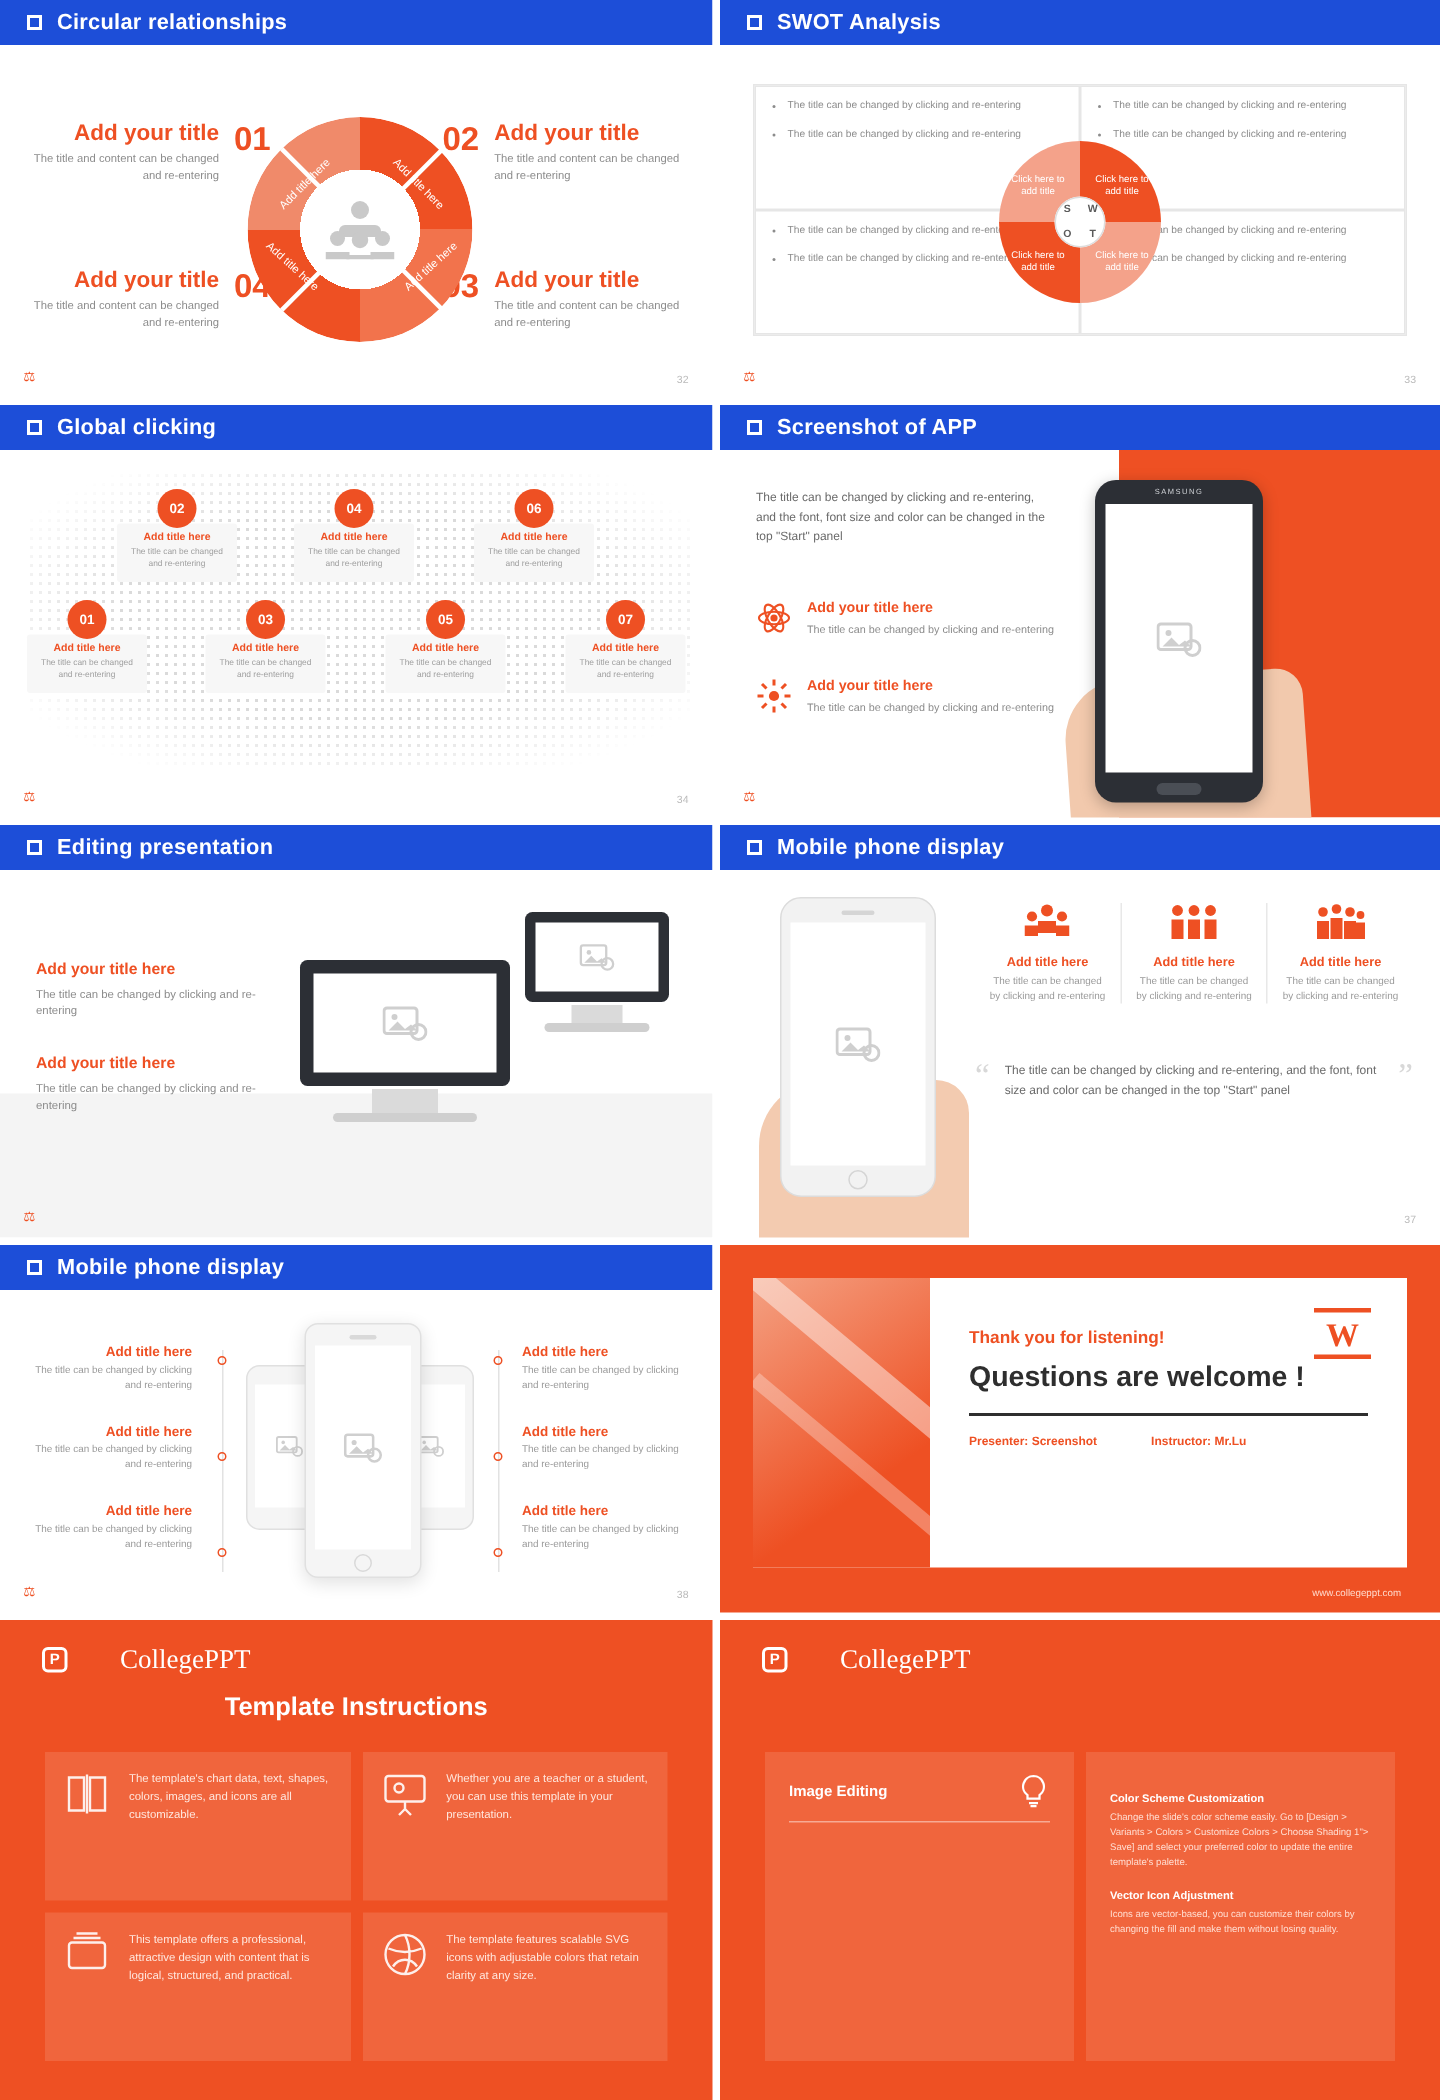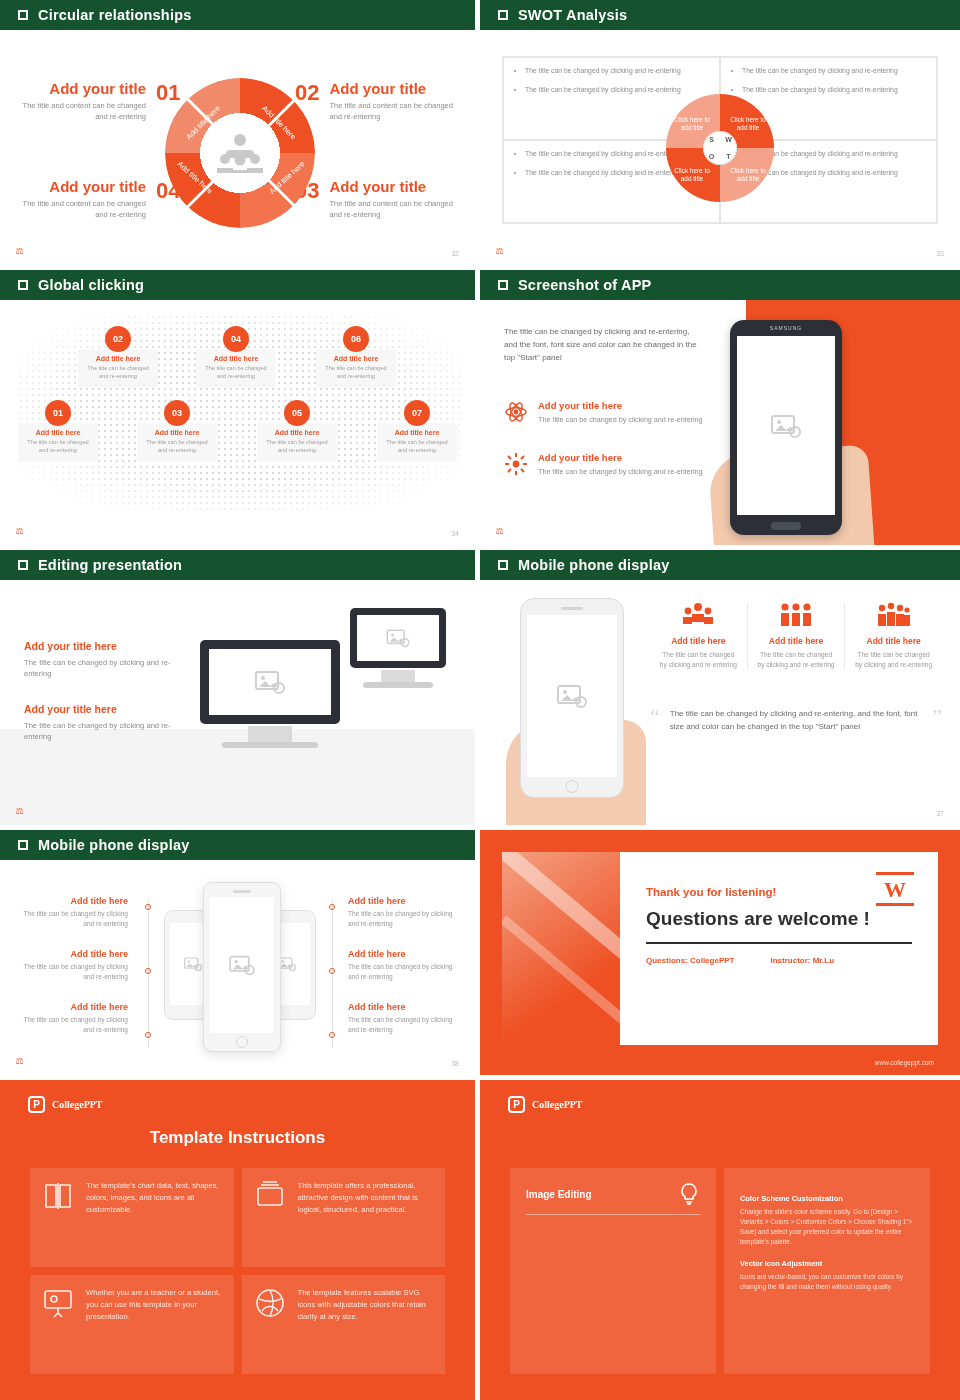--- a/index.html
+++ b/index.html
@@ -17,21 +17,21 @@
     grid-template-columns: 480px 480px;
     grid-template-rows: 270px 280px 280px 250px 320px;
   }
   .slide { position: relative; background:#fff; overflow:hidden; }
   .slide.gap-r { border-right: 5px solid #fff; }
   .slide.gap-b { border-bottom: 5px solid #fff; }
 
   
   .hdr {
     position:absolute; left:0; top:0; height:30px; width:100%;
-    background:#14532d; display:flex; align-items:center; padding-left:18px;
+    background:#1d4ed8; display:flex; align-items:center; padding-left:18px;
   }
   .hdr .sq {
     width:10px; height:10px; border:2px solid #fff; margin-right:10px; flex:none;
   }
   .hdr .t { color:#fff; font-size:14.5px; font-weight:bold; letter-spacing:.2px; }
   .pg { position:absolute; right:16px; bottom:8px; font-size:7px; color:#bbb; }
   .logo-sm {
     position:absolute; left:14px; bottom:8px; width:11px; height:11px;
     color:#ee5023; font-size:9px; line-height:11px; text-align:center;
   }
@@ -191,21 +191,21 @@
   }
   .s8-url { position:absolute; right:26px; bottom:9px; color:#ffd9cc; font-size:6.5px; }
 
   
   .inst { background:#ee5023; color:#fff; }
   .inst-logo { position:absolute; left:28px; top:16px; display:flex; align-items:center; gap:7px; }
   .inst-logo .mark {
     width:17px; height:17px; border:2px solid #fff; border-radius:4px; font-size:10px;
     display:flex; align-items:center; justify-content:center; font-weight:bold;
   }
-  .inst-logo .nm { font-size:10px; font-weight:bold; font-family:"Liberation Serif", serif; }
+  .inst-logo .nm { font-size:18px; font-weight:normal; font-family:"Liberation Serif", serif;margin-left:28px; }
   .inst-h { position:absolute; left:0; right:0; top:48px; text-align:center; font-size:17px; font-weight:bold; }
   .cards { position:absolute; left:30px; right:30px; top:88px; bottom:26px; display:grid; gap:8px; }
   .cards.c4 { grid-template-columns:1fr 1fr; grid-template-rows:1fr 1fr; }
   .cards.c2 { grid-template-columns:1fr 1fr; }
   .card { background:rgba(255,255,255,.12); padding:12px 12px; display:flex; gap:12px; align-items:flex-start; }
   .card .ic { flex:none; opacity:.9; }
   .card .tx { font-size:7.6px; line-height:1.6; color:#ffe7de; }
   .card2 { background:rgba(255,255,255,.12); padding:14px 16px; position:relative; }
   .card2 .hd { display:flex; justify-content:space-between; align-items:center; border-bottom:1px solid rgba(255,255,255,.45); padding-bottom:8px; }
   .card2 .hd .h { font-size:10px; font-weight:bold; }
@@ -674,21 +674,21 @@
   </div>
 
   <div class="slide s8 gap-b">
     <div class="s8-card">
       <div class="s8-img"></div>
       <div class="s8-right">
         <div class="s8-w">W</div>
         <div class="s8-thanks">Thank you for listening!</div>
         <div class="s8-q">Questions are welcome !</div>
         <div class="s8-meta">
-          <span>Questions: CollegePPT</span>
+          <span>Presenter: Screenshot</span>
           <span>Instructor: Mr.Lu</span>
         </div>
       </div>
     </div>
     <div class="s8-url">www.collegeppt.com</div>
   </div>
 
   <div class="slide inst gap-r">
     <div class="inst-logo">
       <span class="mark">P</span>
@@ -701,35 +701,35 @@
           <svg width="32" height="32" viewBox="0 0 32 32" fill="none" stroke="#ffffff" stroke-width="1.6">
             <path d="M4 5h10v22H4zM18 5h10v22H18z"></path>
               <path d="M16 3v26"></path>
           </svg>
         </div>
         <div class="tx">The template's chart data, text, shapes, colors, images, and icons are all customizable.</div>
       </div>
       <div class="card">
         <div class="ic">
           <svg width="32" height="32" viewBox="0 0 32 32" fill="none" stroke="#ffffff" stroke-width="1.6">
-            <rect x="4" y="8" width="24" height="17" rx="2"></rect>
-              <path d="M7 5h18M9 2h14"></path>
-          </svg>
-        </div>
-        <div class="tx">This template offers a professional, attractive design with content that is logical, structured, and practical.</div>
+            <rect x="3" y="4" width="26" height="17" rx="2"></rect>
+              <circle cx="12" cy="12" r="3"></circle>
+              <path d="M16 26l4 4M16 26l-4 4M16 21v5"></path>
+          </svg>
+        </div>
+        <div class="tx">Whether you are a teacher or a student, you can use this template in your presentation.</div>
       </div>
       <div class="card">
         <div class="ic">
           <svg width="32" height="32" viewBox="0 0 32 32" fill="none" stroke="#ffffff" stroke-width="1.6">
-            <rect x="3" y="4" width="26" height="17" rx="2"></rect>
-              <circle cx="12" cy="12" r="3"></circle>
-              <path d="M16 26l4 4M16 26l-4 4M16 21v5"></path>
-          </svg>
-        </div>
-        <div class="tx">Whether you are a teacher or a student, you can use this template in your presentation.</div>
+            <rect x="4" y="8" width="24" height="17" rx="2"></rect>
+              <path d="M7 5h18M9 2h14"></path>
+          </svg>
+        </div>
+        <div class="tx">This template offers a professional, attractive design with content that is logical, structured, and practical.</div>
       </div>
       <div class="card">
         <div class="ic">
           <svg width="32" height="32" viewBox="0 0 32 32" fill="none" stroke="#ffffff" stroke-width="1.6">
             <circle cx="16" cy="16" r="13"></circle>
               <path d="M5 12c7 3 15 3 22 0M8 24c4-6 12-6 16 0M16 3c4 8 4 18 0 26"></path>
           </svg>
         </div>
         <div class="tx">The template features scalable SVG icons with adjustable colors that retain clarity at any size.</div>
       </div>

